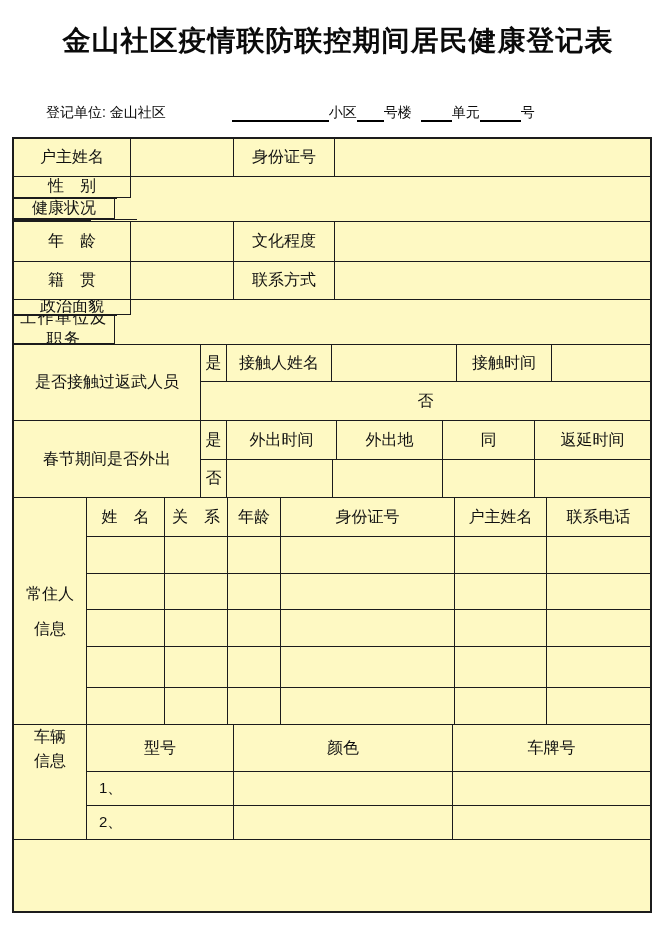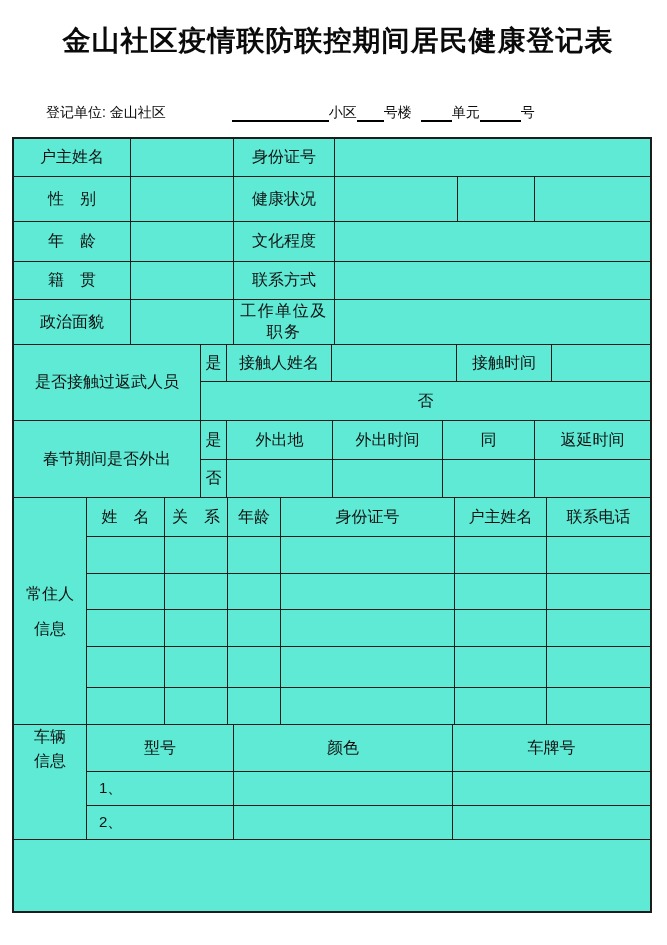--- a/index.html
+++ b/index.html
@@ -29,21 +29,21 @@
   .b1 { width: 97px; margin-left: 66px; }
   .b2 { width: 27px; }
   .b3 { width: 31px; margin-left: 9px; }
   .b4 { width: 41px; }
 
   .ftable {
     position: absolute; left: 12px; top: 137px;
     width: 640px; height: 776px;
     border: 2px solid #1c1c1c;
     display: flex; flex-direction: column;
-    background: #5eead4;
+    background: #fef9c3;
   }
   .row { display: flex; flex-direction: row; min-height: 0; }
   .vcol { flex: 1; display: flex; flex-direction: column; min-width: 0; }
   .c {
     border-right: 1px solid #1c1c1c;
     border-bottom: 1px solid #1c1c1c;
     display: flex; align-items: center; justify-content: center;
     font-size: 16px; text-align: center; overflow: hidden;
     color: #111111;
   }
@@ -57,21 +57,21 @@
   .w187 { width: 187px; } .w26 { width: 26px; } .w105 { width: 105px; }
   .w125 { width: 125px; } .w95 { width: 95px; }
   .w106 { width: 106px; } .w110 { width: 110px; } .w92 { width: 92px; }
   
   .w73 { width: 73px; } .w78 { width: 78px; } .w63 { width: 63px; }
   .w53 { width: 53px; } .w174 { width: 174px; } .w92b { width: 92px; }
   
   .w147 { width: 147px; } .w219 { width: 219px; }
 
   
-  .h38 { height: 38px; } .h45 { height: 45px; } .h40 { height: 40px; }
+  .h38 { height: 38px; } .h45 { height: 45px; flex-direction: column; } .h40 { height: 40px; }
   .h76 { height: 76px; } .h37 { height: 37px; } .h39 { height: 39px; }
   .h77 { height: 77px; } .h227 { height: 227px; }
   .h36 { height: 36px; } .h41 { height: 41px; }
   .h115 { height: 115px; } .h47 { height: 47px; } .h34 { height: 34px; }
   .frow { flex: 1; }
 
   .small-label { font-size: 16px; letter-spacing: 1.5px; padding: 0 4px; }
   .two-line { line-height: 2.2; white-space: pre-line; }
   .top-label { align-items: flex-start; padding-top: 6px; line-height: 1.5; }
   .wrap3 { padding: 0 18px; }
@@ -138,22 +138,22 @@
           <div class="c flex">否</div>
         </div>
       </div>
     </div>
 
     <div class="row h77">
       <div class="c w187">春节期间是否外出</div>
       <div class="vcol">
         <div class="row h39">
           <div class="c w26">是</div>
+          <div class="c w110">外出时间</div>
           <div class="c w106">外出地</div>
-          <div class="c w110">外出时间</div>
           <div class="c w92">同</div>
           <div class="c flex">返延时间</div>
         </div>
         <div class="row frow">
           <div class="c w26">否</div>
           <div class="c w106"></div>
           <div class="c w110"></div>
           <div class="c w92"></div>
           <div class="c flex"></div>
         </div>

